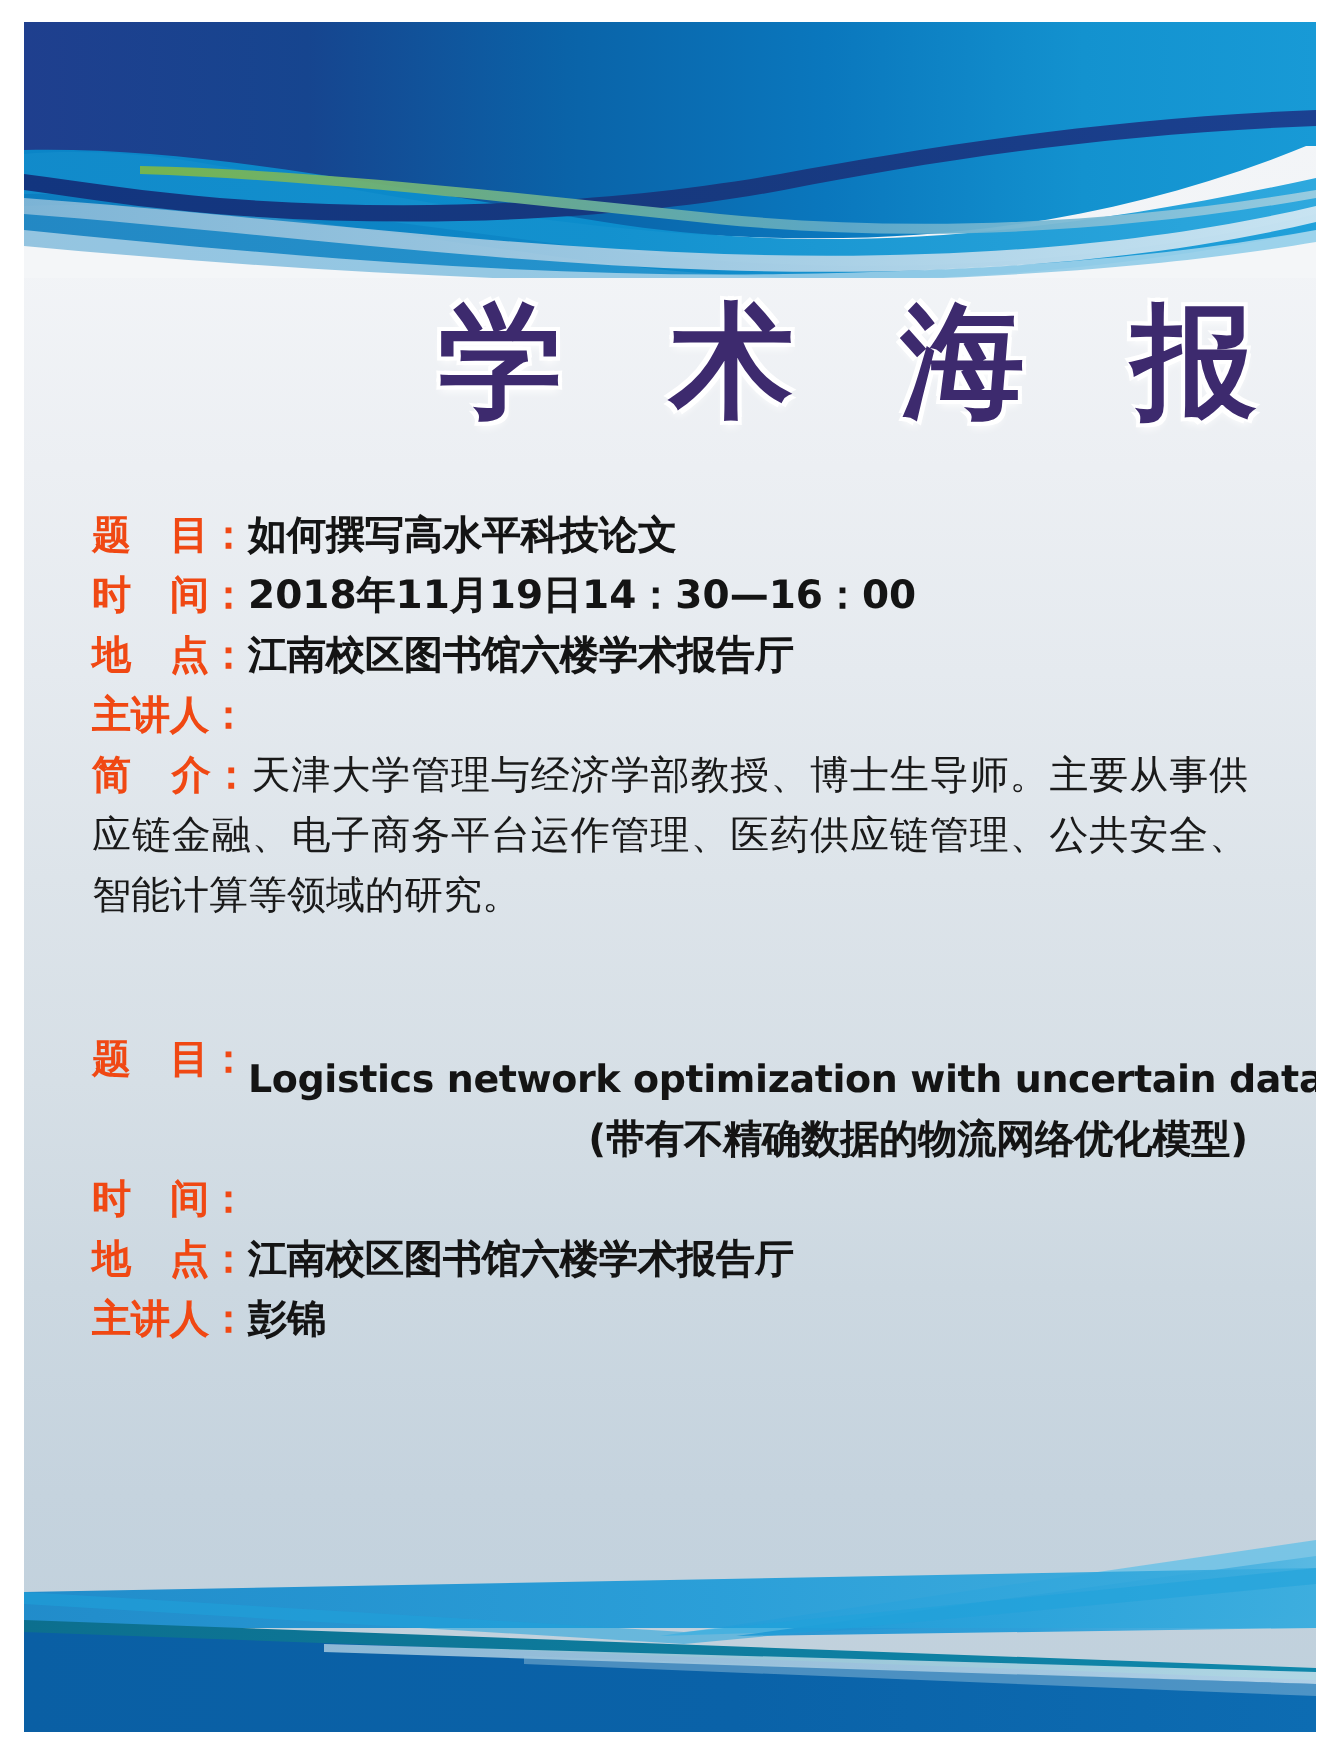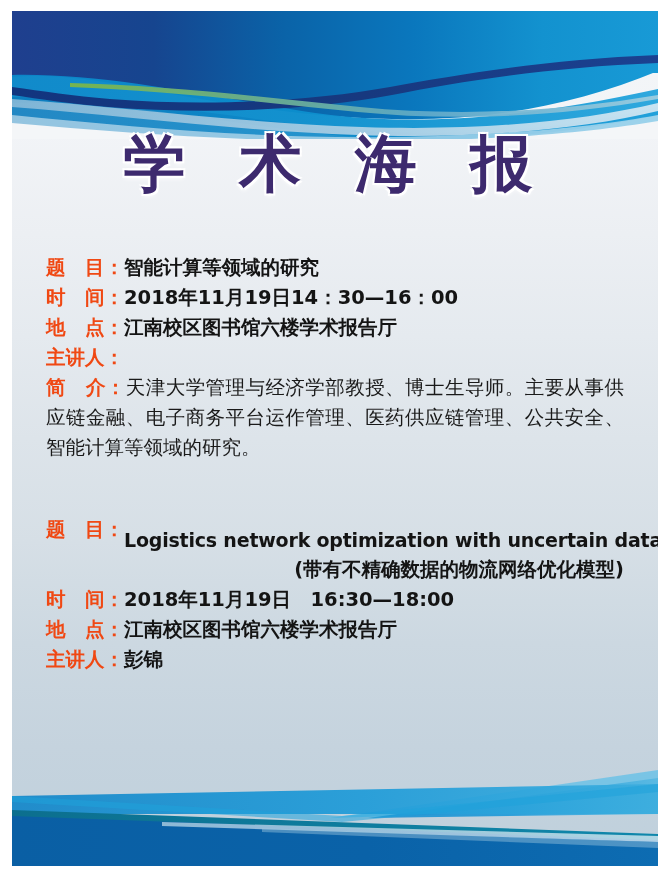--- a/index.html
+++ b/index.html
@@ -61,23 +61,23 @@
     width: 646px;
     height: 104px;
     overflow: hidden;
   }
   #footer-art svg { display: block; }
 
   
   #title-block {
     position: absolute;
     left: 0;
-    top: 119px;
+    top: 136px;
     width: 632px;
-    text-align: center;
+    text-align: right;
   }
   #poster-title {
     font-family: "DejaVu Serif", "Liberation Serif", serif;
     font-weight: bold;
     font-size: 62px;
     line-height: 1.1;
     letter-spacing: 16px;
     color: #3d2a6e;
     text-shadow:
       -2px -2px 0 #ffffff,
@@ -246,21 +246,21 @@
     <div id="title-block">
       <h1 id="poster-title">学 术 海 报</h1>
     </div>
 
     <div id="content">
 
       <div class="section">
 
         <div class="row">
           <span class="label">题　目：</span>
-          <span class="value">智能计算等领域的研究</span>
+          <span class="value">如何撰写高水平科技论文</span>
         </div>
 
         <div class="row">
           <span class="label">时　间：</span>
           <span class="value">2018年11月19日14：30—16：00</span>
         </div>
 
         <div class="row">
           <span class="label">地　点：</span>
           <span class="value">江南校区图书馆六楼学术报告厅</span>
@@ -283,21 +283,20 @@
           <span class="value value-en">Logistics network optimization with uncertain data</span>
         </div>
 
         <div class="subline">
           <span class="spacer">题　目：</span>
           <span>(带有不精确数据的物流网络优化模型)</span>
         </div>
 
         <div class="row">
           <span class="label">时　间：</span>
-          <span class="value">2018年11月19日　16:30—18:00</span>
         </div>
 
         <div class="row">
           <span class="label">地　点：</span>
           <span class="value">江南校区图书馆六楼学术报告厅</span>
         </div>
 
         <div class="row">
           <span class="label">主讲人：</span>
           <span class="value">彭锦</span>

